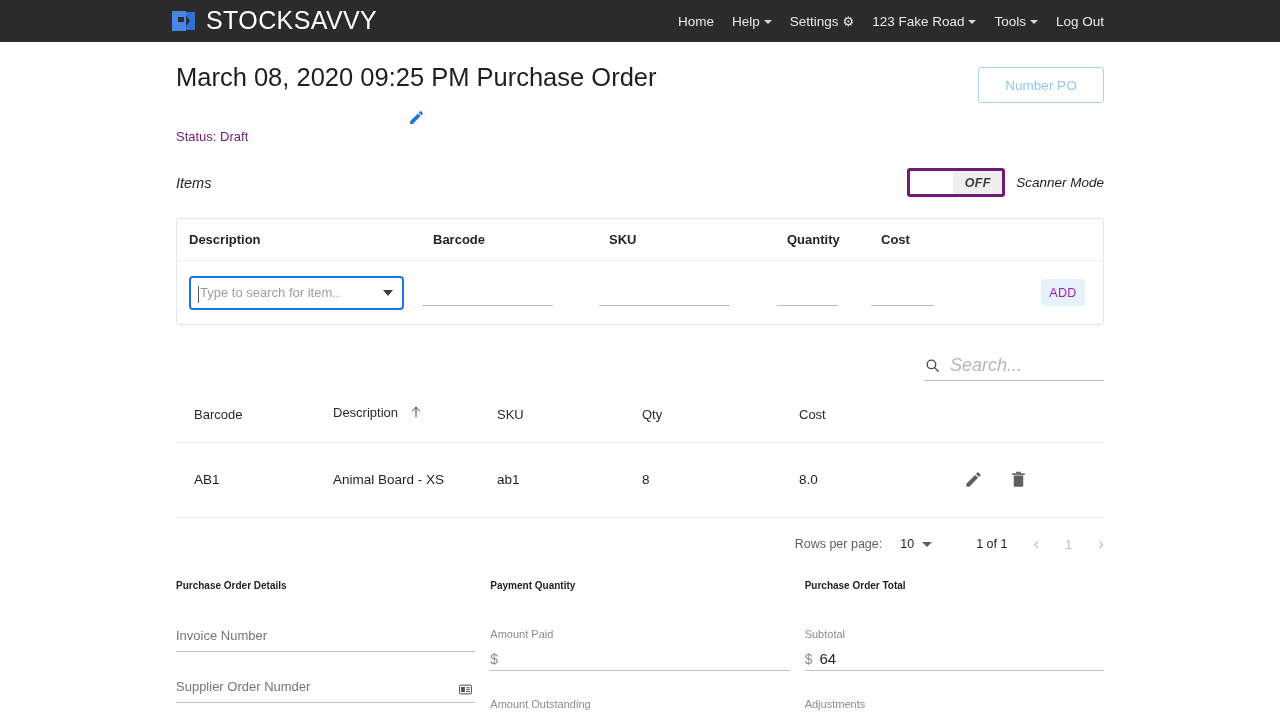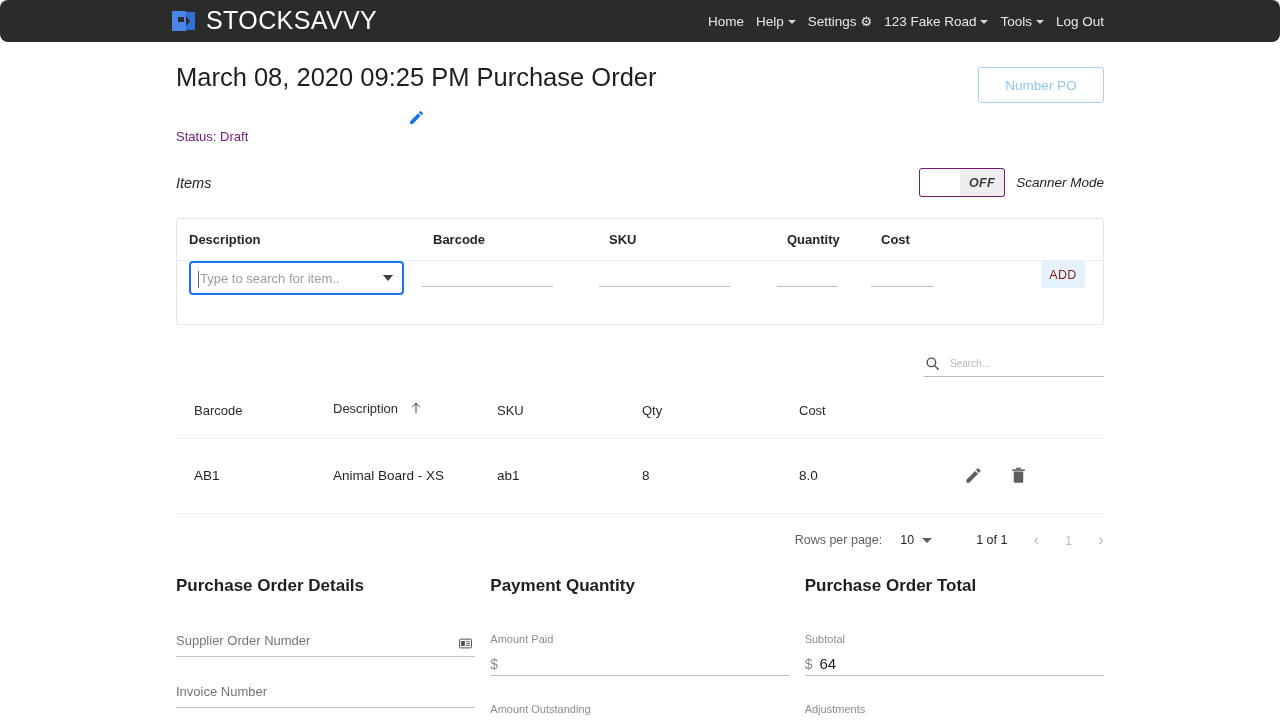--- a/index.html
+++ b/index.html
@@ -11,21 +11,20 @@
     color: #212121;
   }
 
   
   .navbar {
     height: 42px;
     background: #2b2b2b;
     display: flex;
     align-items: center;
     position: relative;
-    border-radius: 8px;
   }
   .brand {
     display: flex;
     align-items: center;
     gap: 9px;
     margin-left: 171px;
   }
   .brand-logo { width: 26px; height: 24px; display: block; }
   .brand-name {
     color: #ffffff;
@@ -33,21 +32,21 @@
     letter-spacing: 0.4px;
     font-weight: 400;
     line-height: 1;
     padding-bottom: 2px;
   }
   .nav-links {
     margin-left: auto;
     margin-right: 176px;
     display: flex;
     align-items: center;
-    gap: 12px;
+    gap: 18px;
   }
   .nav-link {
     color: #e8e8e8;
     font-size: 13.5px;
     display: flex;
     align-items: center;
     gap: 4px;
     cursor: pointer;
     white-space: nowrap;
   }
@@ -102,22 +101,22 @@
   .items-row {
     display: flex;
     align-items: center;
     justify-content: space-between;
     margin-top: 24px;
     font-style: italic;
   }
   .items-label { font-size: 14.5px; color: #1f1f1f; }
   .scanner-wrap { display: flex; align-items: center; gap: 11px; }
   .toggle {
-    width: 86px; height: 29px;
-    border: 1px solid #701a75;
+    width: 98px; height: 29px;
+    border: 3px solid #701a75;
     border-radius: 3px;
     display: flex;
     overflow: hidden;
     cursor: pointer;
     background: #14532d;
   }
   .toggle-knob { flex: 0 0 47%; background: #ffffff; }
   .toggle-off {
     flex: 1;
     background: #eeeeee;
@@ -139,21 +138,21 @@
     background: #fff;
   }
   .card-head {
     display: flex;
     align-items: center;
     height: 42px;
     border-bottom: 1px solid #ededed;
     padding: 0 0 0 12px;
   }
   .ch { font-size: 13px; font-weight: bold; color: #242424; }
-  .card-body { display: flex; align-items: flex-start; height: 63px; padding-left: 12px; }
+  .card-body { display: flex; align-items: center; height: 63px; padding-left: 12px; }
 
   .combo {
     width: 215px; height: 34px;
     border: 2px solid #1a73e8;
     border-radius: 4px;
     display: flex;
     align-items: center;
     padding: 0 8px 0 9px;
     background: #fff;
     position: relative;
@@ -171,39 +170,39 @@
     left: 7px; top: 8px;
     width: 1px; height: 17px;
     background: #5f6368;
   }
   .uline { border-bottom: 1px solid #bdbdbd; height: 26px; }
   .add-btn {
     width: 44px; height: 27px;
     background: #e6f2fb;
     border: none;
     border-radius: 3px;
-    color: #7f1d1d;
+    color: #a21caf;
     font-size: 12.5px;
     font-weight: 500;
     letter-spacing: .4px;
     font-family: "Liberation Sans", sans-serif;
     cursor: pointer;
   }
 
   
   .search-row { display: flex; justify-content: flex-end; margin-top: 30px; }
   .search-box {
     width: 180px;
     display: flex;
     align-items: center;
     gap: 9px;
     border-bottom: 1px solid #bdbdbd;
     padding-bottom: 4px;
   }
-  .search-ph { font-size: 10px; color: #b6b6b6; }
+  .search-ph { font-size: 18px; color: #b6b6b6; font-style: italic; }
 
   
   .dtable { width: 100%; border-collapse: collapse; margin-top: 24px; }
   .dtable th {
     text-align: left;
     font-size: 13px;
     font-weight: normal;
     color: #2a2a2a;
     padding: 0 0 20px 0;
     border-bottom: 1px solid #ececec;
@@ -248,21 +247,21 @@
   .pg-num { margin-left: 26px; color: #bdbdbd; font-size: 13px; cursor: pointer; }
 
   
   .cols {
     display: flex;
     gap: 15px;
     margin-top: 10px;
   }
   .col { flex: 1; }
   .col-title {
-    font-size: 17px;
+    font-size: 10px;
     font-weight: bold;
     color: #1f1f1f;
     margin-bottom: 37px;
   }
   .field { position: relative; margin-bottom: 27px; }
   .field-label-float {
     font-size: 11px;
     color: #8c8c8c;
     display: block;
     margin-bottom: 7px;
@@ -472,36 +471,36 @@
     <span class="pg-btn">‹</span>
     <span class="pg-num">1</span>
     <span class="pg-btn">›</span>
   </div>
 
   <div class="cols">
 
     <div class="col">
       <div class="col-title">Purchase Order Details</div>
       <div class="plain-field">
+        <span class="plain-ph">Invoice Number</span>
+        <div class="plain-line"></div>
+      </div>
+      <div class="plain-field">
         <span class="plain-ph">Supplier Order Numder</span>
         <div class="plain-line"></div>
         <span class="contact-ic">
           <svg viewBox="0 0 24 24" width="15" height="15">
             <rect x="2.5" y="5" width="19" height="14" rx="1.6" fill="none" stroke="#4f4f4f" stroke-width="1.6"></rect>
             <rect x="5" y="8" width="6" height="8" fill="#4f4f4f"></rect>
             <rect x="13" y="8.5" width="6" height="1.5" fill="#4f4f4f"></rect>
             <rect x="13" y="11.5" width="6" height="1.5" fill="#4f4f4f"></rect>
             <rect x="13" y="14.5" width="6" height="1.5" fill="#4f4f4f"></rect>
           </svg>
         </span>
       </div>
-      <div class="plain-field">
-        <span class="plain-ph">Invoice Number</span>
-        <div class="plain-line"></div>
-      </div>
     </div>
 
     <div class="col">
       <div class="col-title">Payment Quantity</div>
       <div class="field">
         <span class="field-label-float">Amount Paid</span>
         <div class="field-line">
           <span class="dollar">$</span>
           <span class="fval"></span>
         </div>

